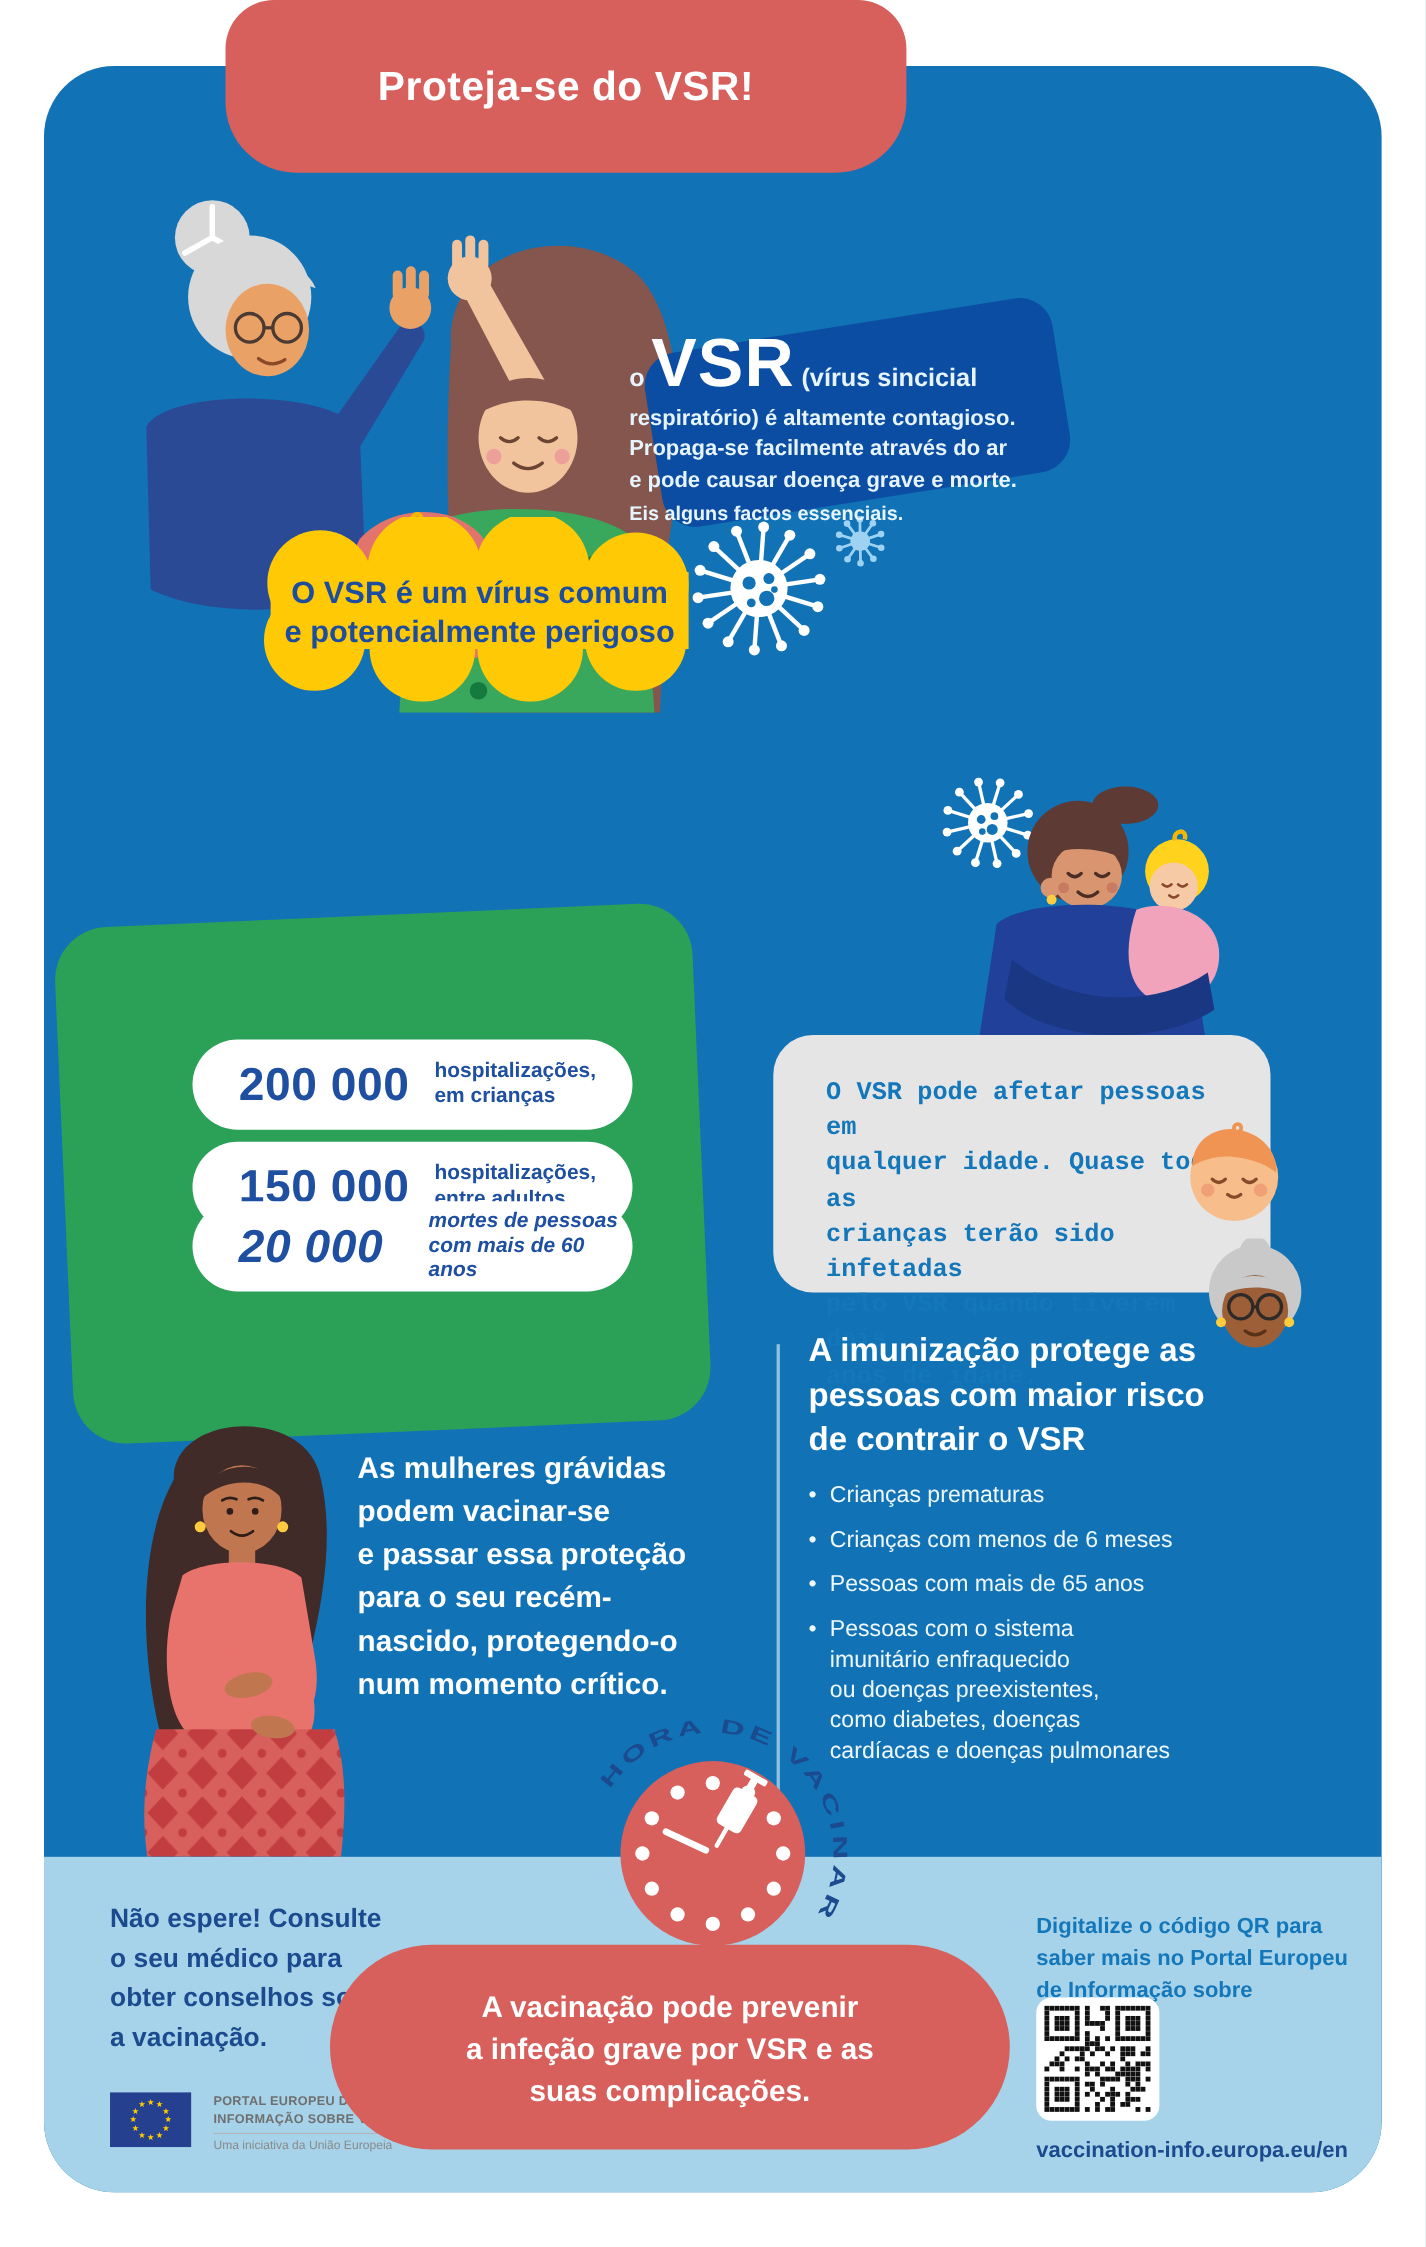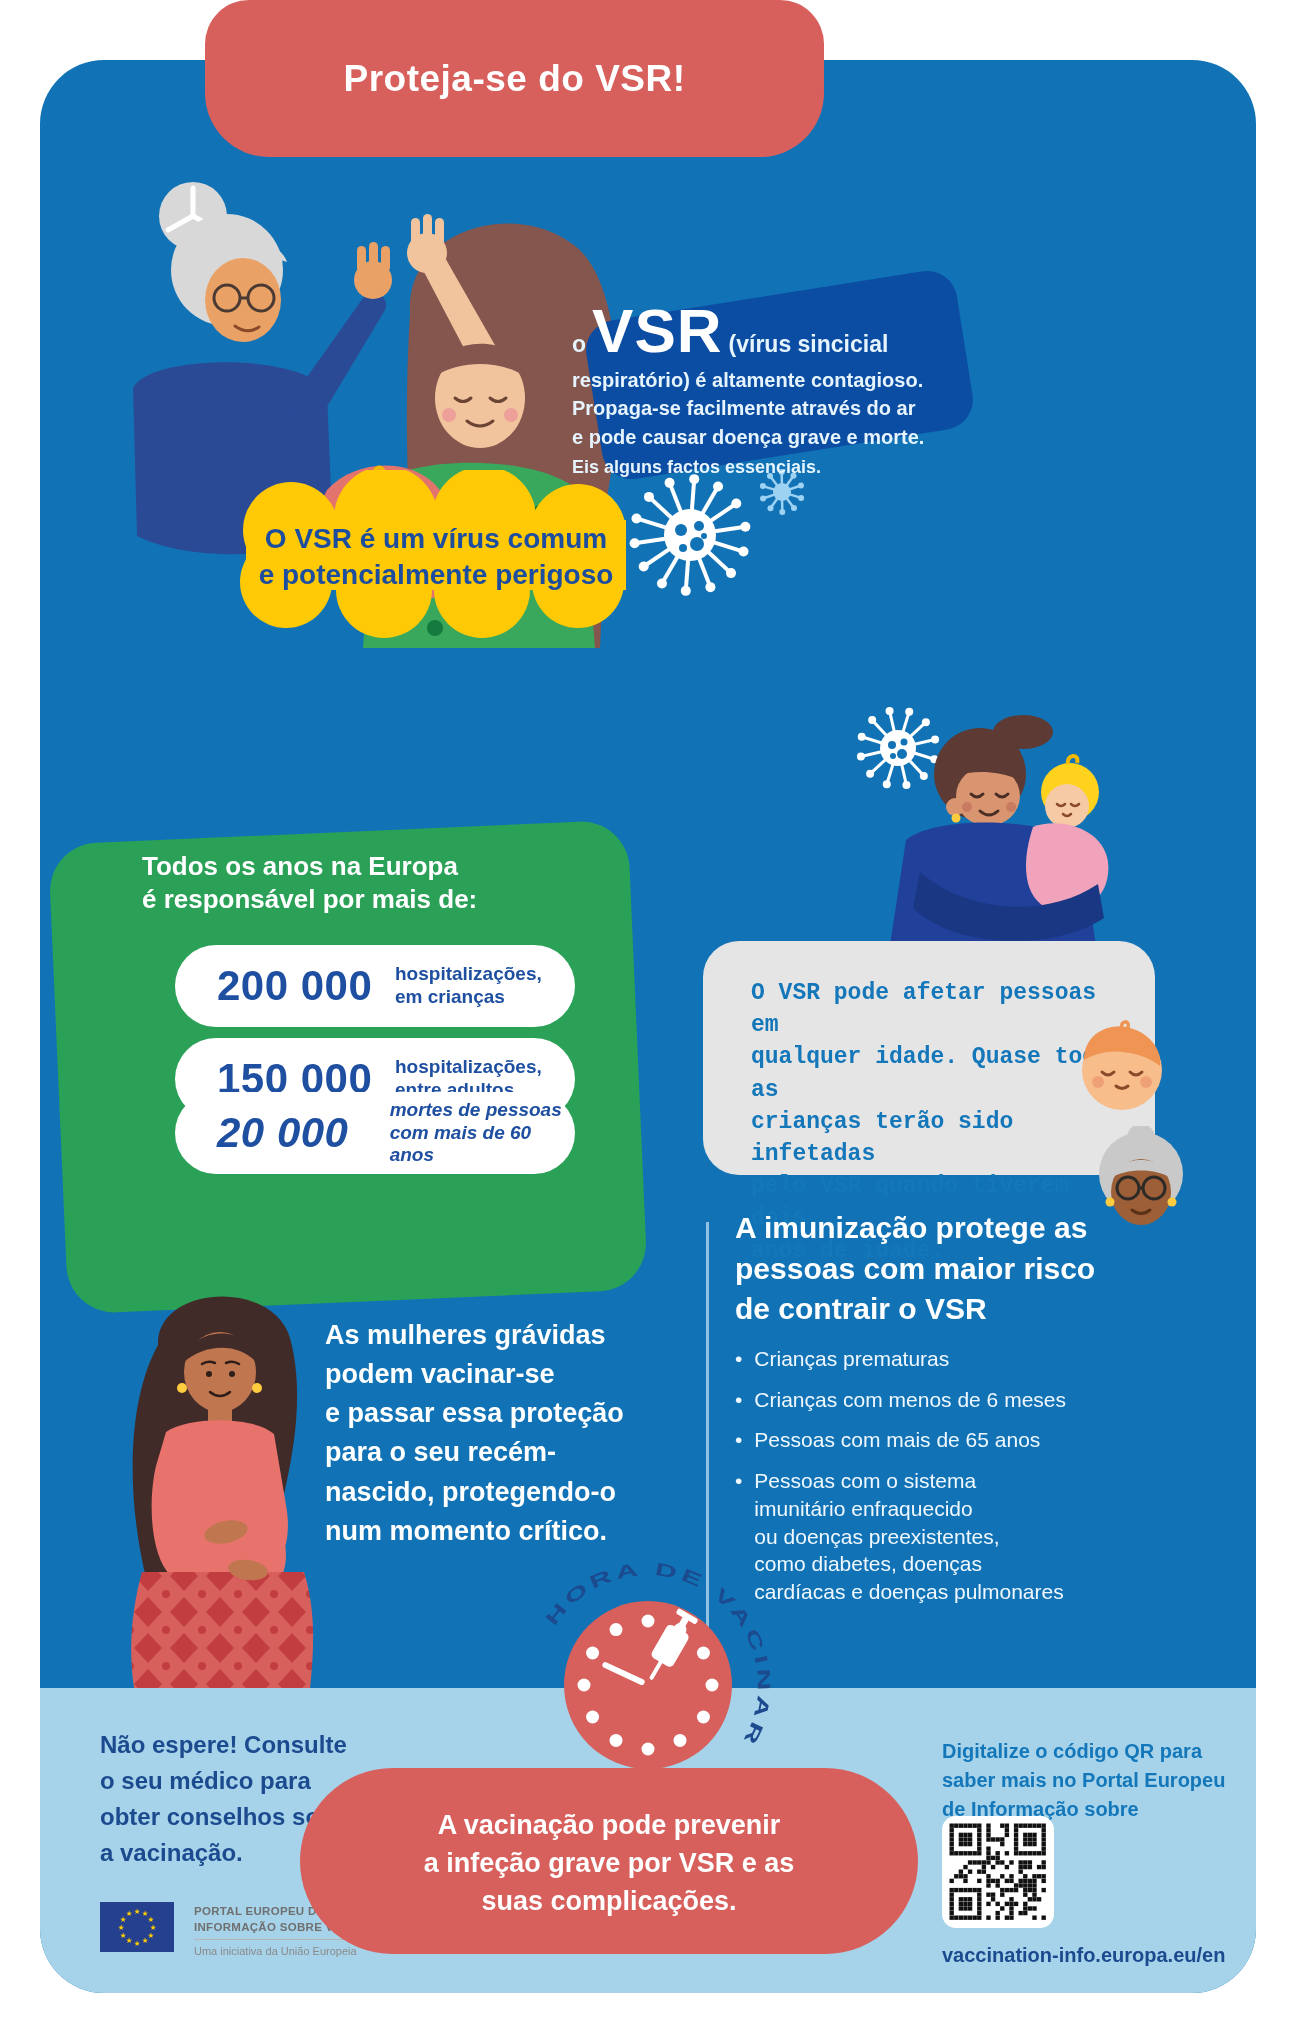--- a/index.html
+++ b/index.html
@@ -271,22 +271,20 @@
           <circle cx="256" cy="120" r="48"></circle>
           <circle cx="352" cy="112" r="46"></circle>
         <rect x="20" y="50" width="380" height="70"></rect>
       </g>
     </svg>
     <div class="txt pl">O VSR é um vírus comum
 e potencialmente perigoso</div>
   </div>
 
   <div id="green-block" class="abs"></div>
-  <div id="stats-heading" class="abs pl">Todos os anos na Europa
-é responsável por mais de:</div>
 
   <div id="pill-0" class="abs pill">
     <div class="num">200 000</div>
     <div class="lab pl">hospitalizações,
 em crianças</div>
   </div>
   <div id="pill-1" class="abs pill">
     <div class="num">150 000</div>
     <div class="lab pl">hospitalizações,
 entre adultos</div>

